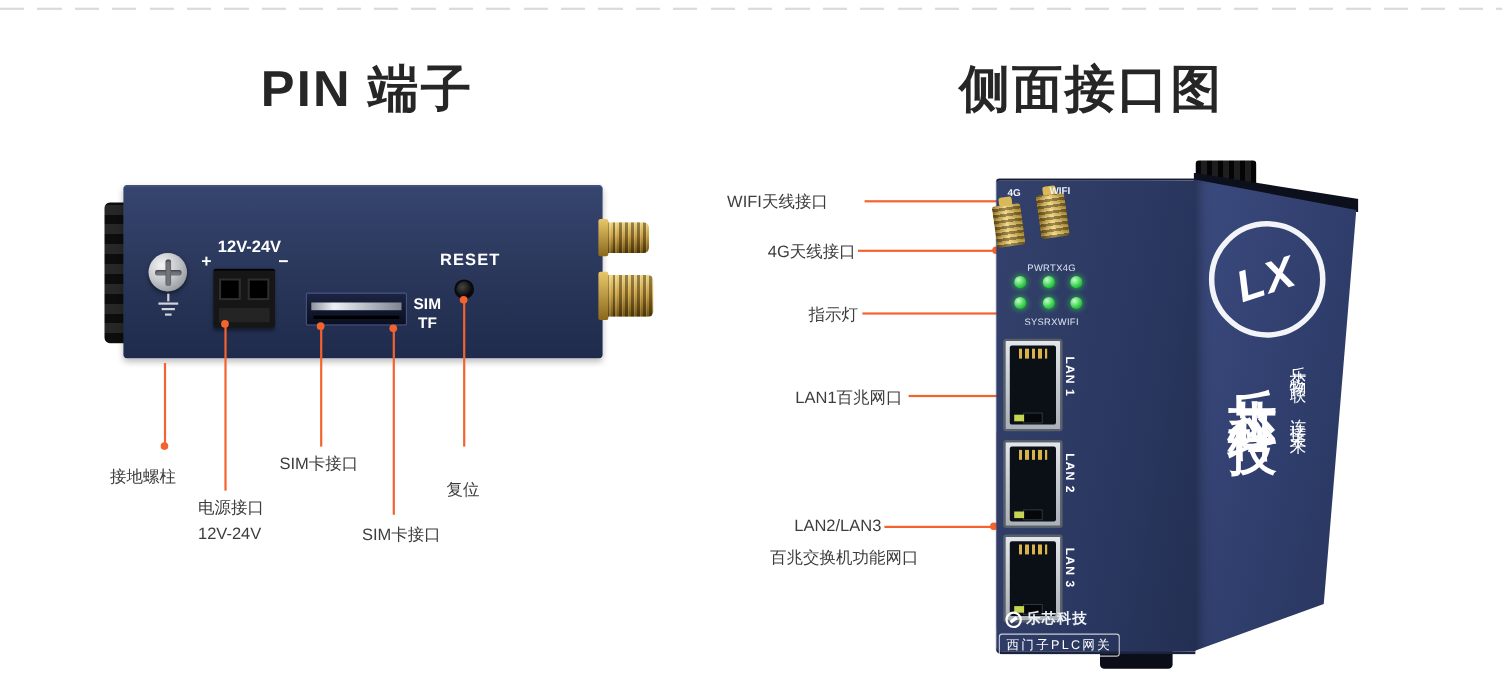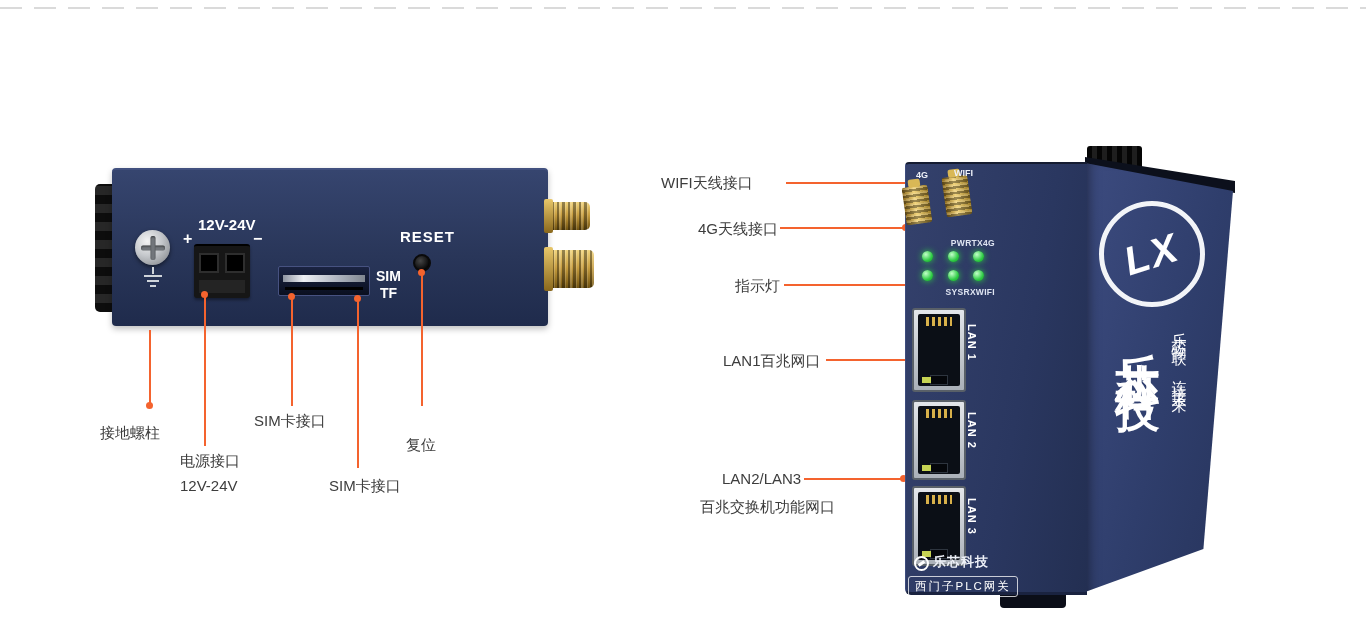--- a/index.html
+++ b/index.html
@@ -69,22 +69,22 @@
     background:linear-gradient(105deg,#3c4b7f 0%,#2f3e6c 55%,#27345c 100%);
     box-shadow:inset 10px 0 14px -8px rgba(0,0,0,.55)}
   .logo-ring{position:absolute;left:14px;top:38px;width:106px;height:106px;border:5px solid #f2f4f8;border-radius:50%;
     display:flex;align-items:center;justify-content:center}
   .logo-ring span{color:#fff;font-size:40px;font-weight:bold;font-style:italic;transform:rotate(-18deg);letter-spacing:2px}
   .vtext{position:absolute;writing-mode:vertical-rl;text-orientation:upright;color:#fff;white-space:nowrap}
   .frontface{position:absolute;left:25px;top:22px;width:182px;height:433px;z-index:4;border-radius:4px 0 0 6px;
     background:linear-gradient(100deg,#34416c 0%,#2a3760 60%,#232f52 100%);
     border-top:2px solid #151c31;border-left:1px solid #3d4c7d;border-bottom:3px solid #1a2340}
   .face-txt{position:absolute;color:#eef1f8;font-weight:bold;white-space:nowrap;z-index:6}
-  .ledrow{position:absolute;left:37px;width:78px;display:flex;justify-content:flex-end;z-index:5;
-    font-size:8.5px;font-weight:bold;color:#dfe5f2;letter-spacing:.3px}
+  .ledrow{position:absolute;left:37px;width:78px;display:flex;justify-content:center;z-index:5;
+    font-size:8.5px;font-weight:normal;color:#dfe5f2;letter-spacing:.3px}
   .led{position:absolute;width:11px;height:11px;border-radius:50%;z-index:5;
     background:radial-gradient(circle at 35% 32%,#c2ffc9,#2ecb44 60%,#149428);box-shadow:0 0 6px #2ecb44}
   .rj45{position:absolute;left:32px;width:54px;z-index:5;border:2px solid #596068;border-radius:3px;
     background:linear-gradient(180deg,#e3e6ea,#aab0b8)}
   .rj45 .inner{position:absolute;inset:4px;background:#0b0f16;border-radius:2px}
   .rj45 .pins{position:absolute;top:7px;left:12px;right:12px;height:9px;
     background:repeating-linear-gradient(90deg,#d8b14a 0 3px,#0b0f16 3px 6px)}
   .rj45 .notch{position:absolute;bottom:5px;left:16px;right:16px;height:10px;background:#05070b;border:1px solid #2e353f}
   .rj45 .chip{position:absolute;bottom:7px;left:8px;width:9px;height:6px;background:#c6d353}
   .lan-label{position:absolute;z-index:6;transform:rotate(90deg);transform-origin:left top;
@@ -94,20 +94,22 @@
   .model-box{position:absolute;left:28px;top:436px;z-index:6;color:#fff;font-size:11.5px;letter-spacing:2px;
     border:1px solid rgba(255,255,255,.75);border-radius:3px;padding:2px 6px;white-space:nowrap}
 </style>
 </head>
 <body>
 
 <div class="stage">
 
   <div class="dashline"></div>
 
+  <div class="title" style="left:237px;top:50px">PIN 端子</div>
+  <div class="title" style="left:872px;top:50px">侧面接口图</div>
 
   <div id="fp">
     <div class="fp-cap"></div>
     <div class="fp-body"></div>
 
     <div class="screw"></div>
     <div class="gnd">
       <i style="top:0;width:2px;height:7px"></i>
       <i style="top:8px;width:18px;height:2px"></i>
       <i style="top:13px;width:12px;height:2px"></i>

